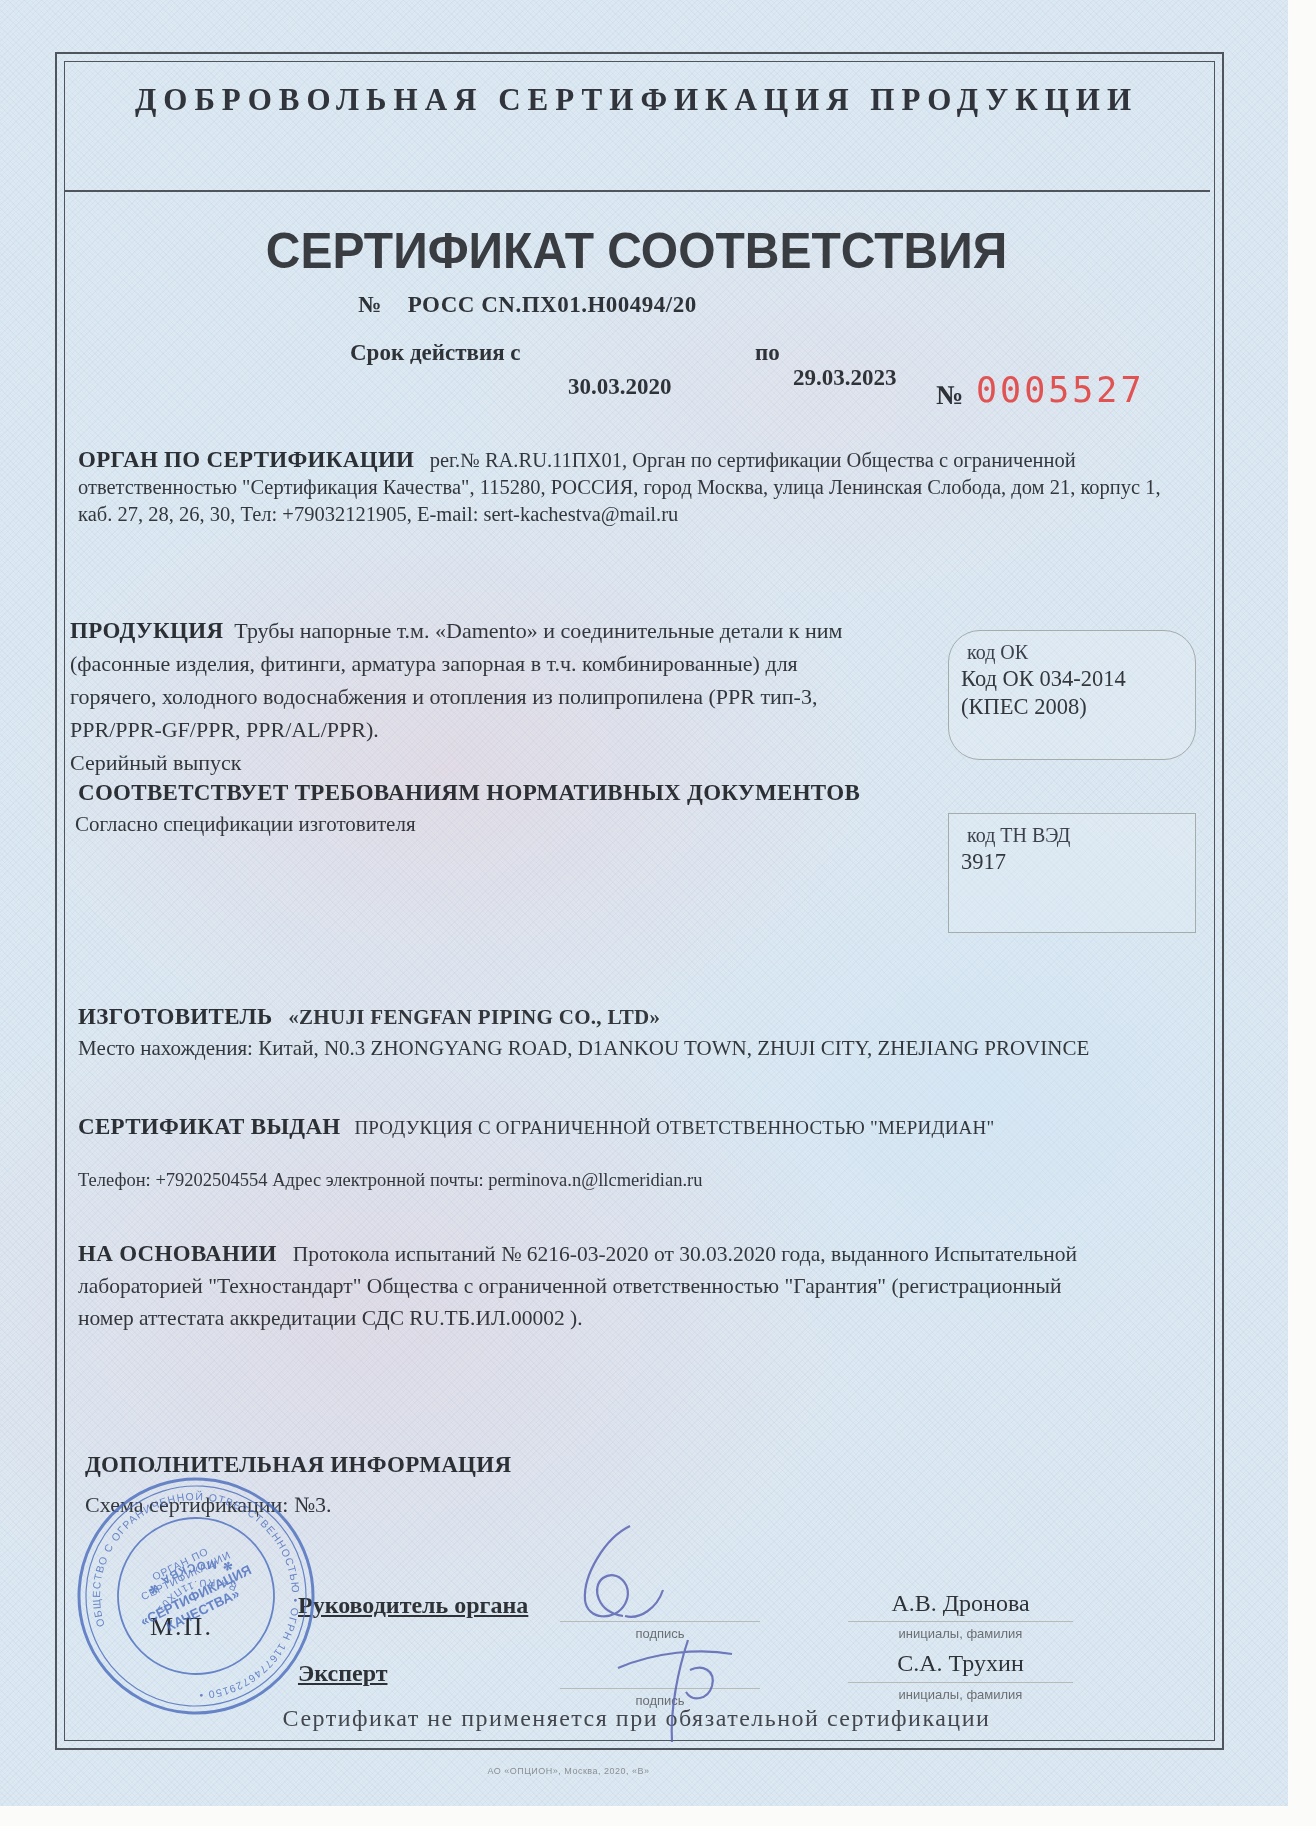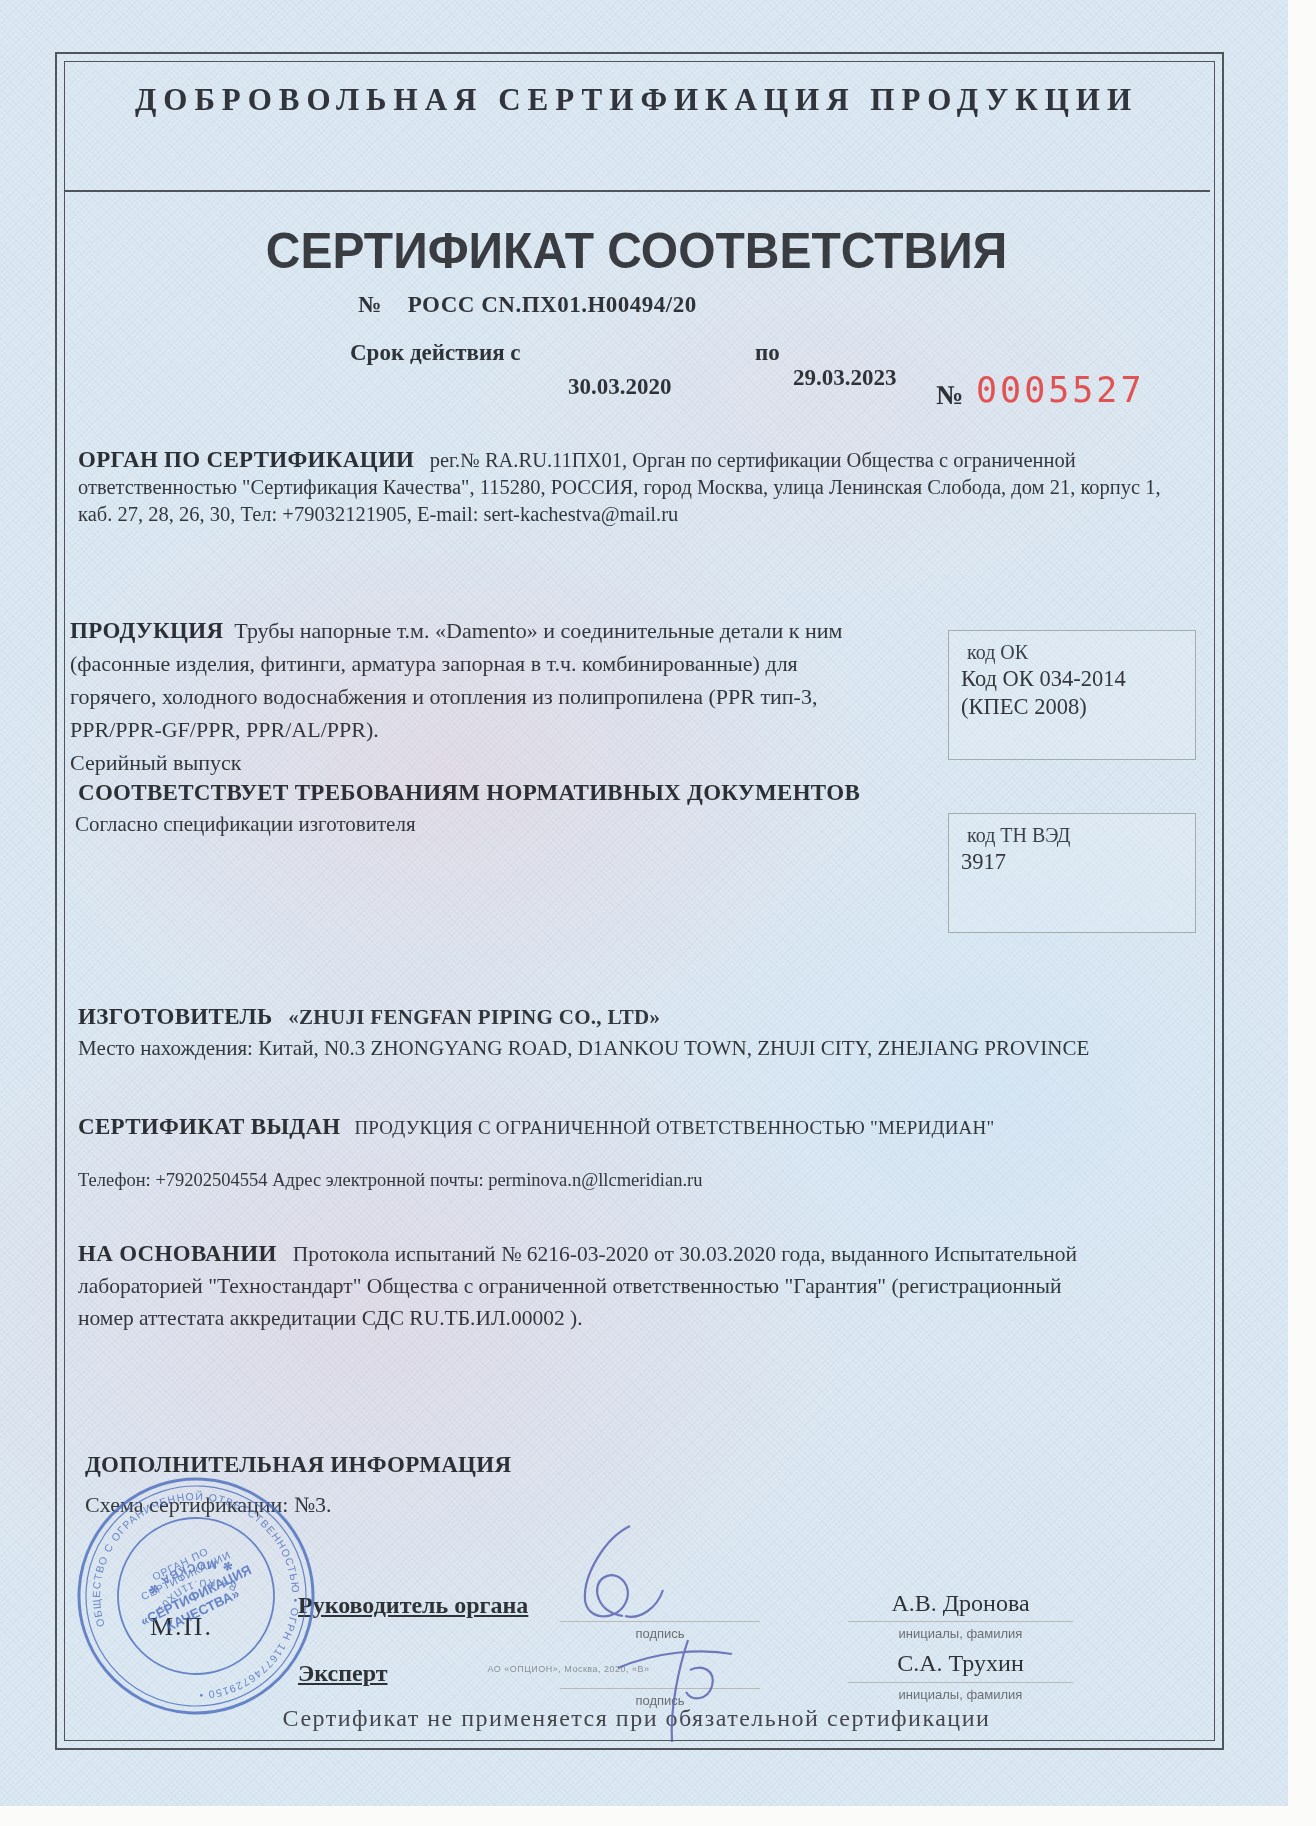--- a/index.html
+++ b/index.html
@@ -33,21 +33,21 @@
   .validity .tolbl{position:absolute;left:405px;top:0;}
   .validity .to{position:absolute;left:443px;top:0;white-space:nowrap;margin-top:25px;}
   .form-no-label{left:936px;top:380px;font-size:27px;font-weight:bold;color:#2e3237;}
   .form-no-value{left:976px;top:370px;font-family:"DejaVu Sans Mono",monospace;font-size:35px;
     letter-spacing:3px;color:#e05352;}
   .para{line-height:1.33;margin-top:16px;}
   .sec-label{font-weight:bold;font-size:23px;color:#2c3035;letter-spacing:.3px;}
   .p-organ{left:78px;top:430px;width:1095px;font-size:20.5px;line-height:27px;}
   .p-production{left:70px;top:598px;width:805px;font-size:22px;line-height:33px;}
   .code-box{width:246px;border:1px solid #a4ada9;background:rgba(225,238,246,0.35);}
-  .box-ok{left:948px;top:630px;height:128px;}
+  .box-ok{left:948px;top:630px;height:128px;border-radius:32px;}
   .box-tnved{left:948px;top:813px;height:118px;}
   .code-box .box-label{margin:10px 0 2px 18px;font-size:20px;color:#3b414c;}
   .code-box .box-line{margin:2px 0 0 12px;font-size:22.5px;color:#33373c;}
   .p-conforms-label{left:78px;top:780px;}
   .p-conforms-text{left:75px;top:812px;font-size:21px;}
   .p-manufacturer{left:78px;top:985px;width:1060px;font-size:21px;line-height:31px;}
   .caps-name{font-size:21px;font-weight:bold;letter-spacing:.3px;}
   .p-issued{left:78px;top:1098px;width:1080px;font-size:18.5px;line-height:26px;}
   .issued-name{font-size:19px;letter-spacing:.2px;}
   .p-basis{left:78px;top:1222px;width:1020px;font-size:21.5px;line-height:32px;}
@@ -67,21 +67,21 @@
   .cap-s1{left:560px;top:1626px;width:200px;}
   .cap-n1{left:848px;top:1626px;width:225px;}
   .cap-s2{left:560px;top:1693px;width:200px;}
   .cap-n2{left:848px;top:1687px;width:225px;}
   .sig-name{font-size:24px;color:#2e3236;text-align:center;}
   .name-1{left:848px;top:1590px;width:225px;}
   .name-2{left:848px;top:1650px;width:225px;}
   .ink{z-index:4;}
   .footnote{left:63px;top:1705px;width:1147px;text-align:center;font-size:24px;
     letter-spacing:1.5px;color:#43474d;}
-  .imprint{left:0;top:1664px;width:1137px;text-align:center;font-size:9px;color:#8a8f94;
+  .imprint{left:0;top:1766px;width:1137px;text-align:center;font-size:9px;color:#8a8f94;
     font-family:"Liberation Sans",sans-serif;letter-spacing:.5px;}
   .stamp text{fill:#4d6fbe;font-family:"Liberation Sans",sans-serif;}
 </style>
 </head>
 <body>
 
 <div class="page">
   <div class="edge-right abs" style="left:1288px;top:0;"></div>
   <div class="edge-bottom"></div>
 

